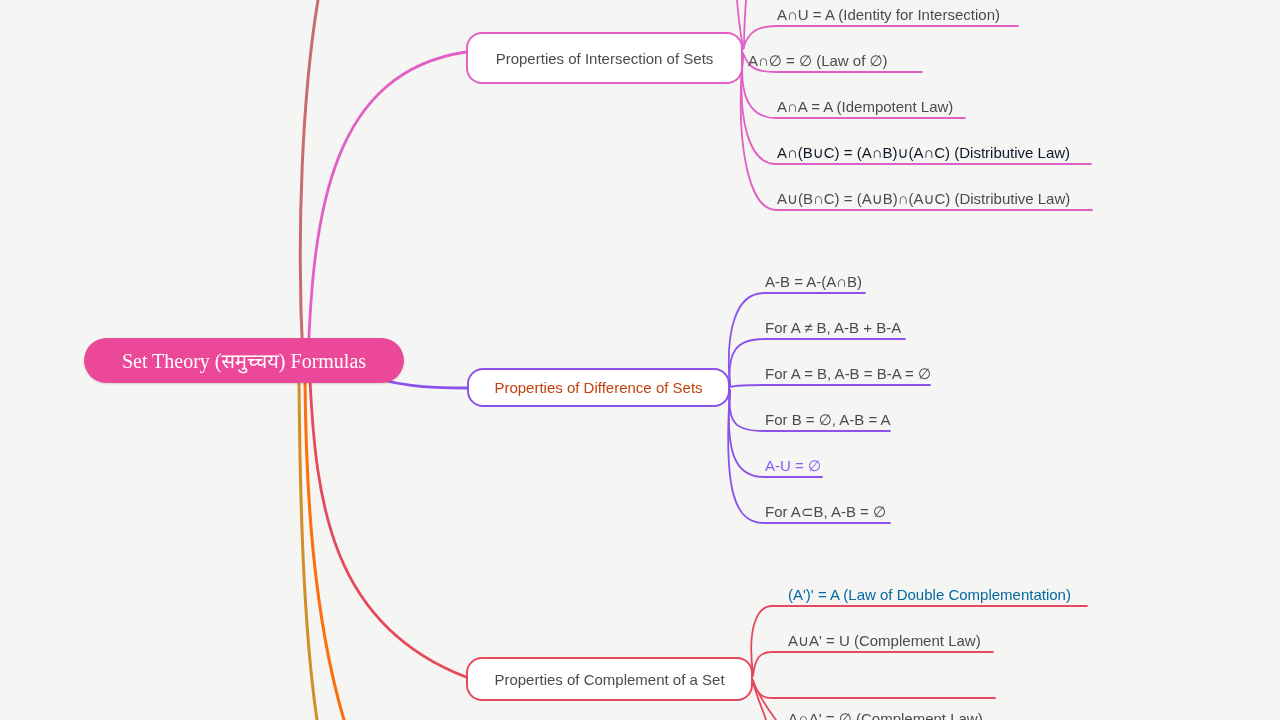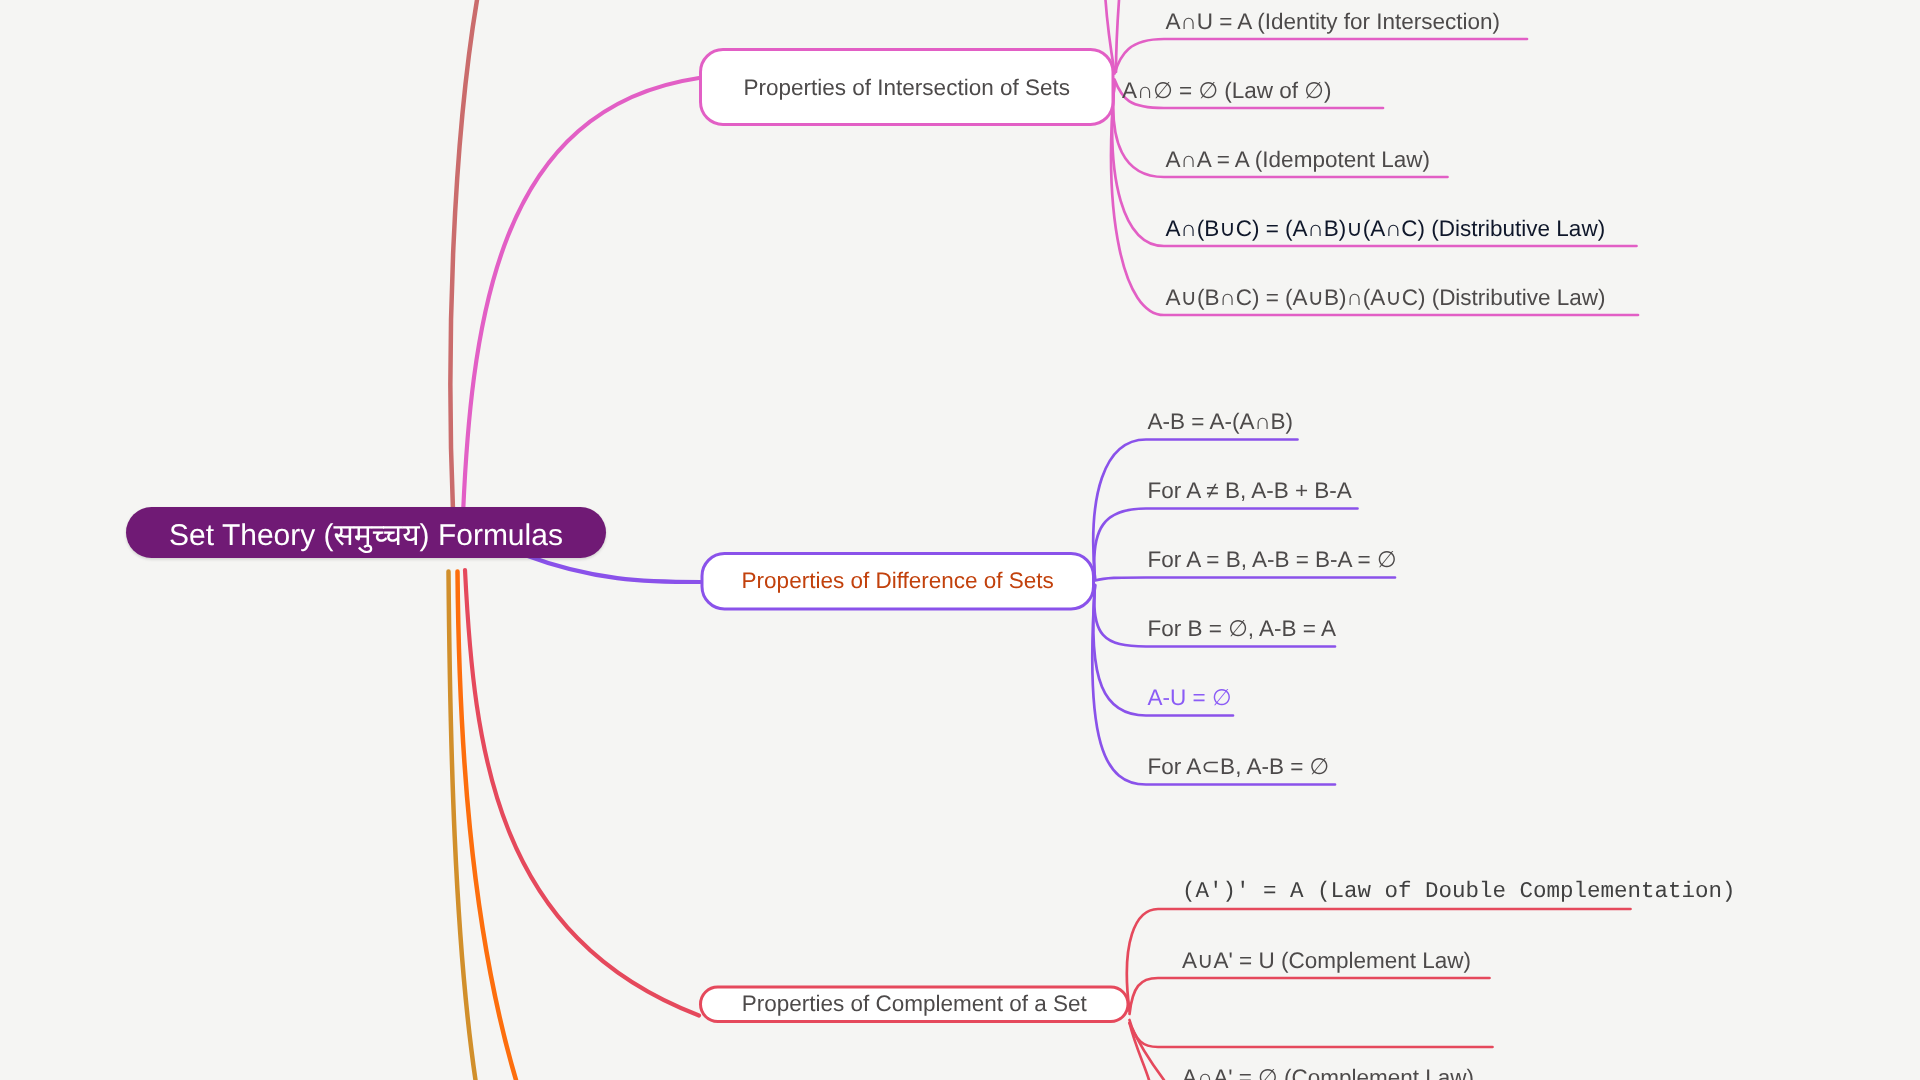--- a/index.html
+++ b/index.html
@@ -52,36 +52,36 @@
     <path stroke-width="1.8" d="M 730 390 C 725 455 736 477 764 477 L 822 477" stroke="#8a52ea"></path>
     <path stroke-width="1.8" d="M 730 390 C 723 495 736 523 764 523 L 890 523" stroke="#8a52ea"></path>
 
     <path stroke-width="1.8" d="M 753 674 C 747 628 757 606 772 606 L 1087 606" stroke="#e5495c"></path>
     <path stroke-width="1.8" d="M 753 676 C 755 658 760 652 772 652 L 993 652" stroke="#e5495c"></path>
     <path stroke-width="1.8" d="M 753 680 C 757 694 762 698 772 698 L 995 698" stroke="#e5495c"></path>
     <path stroke-width="1.8" d="M 753 682 C 757 698 763 710 766 720" stroke="#e5495c"></path>
     <path stroke-width="1.8" d="M 753 682 C 761 700 770 712 776 720" stroke="#e5495c"></path>
   </svg>
 
-  <div class="node root-node" style="left: 84px; top: 338px; width: 320px; height: 34px; background: #701a75;">Set Theory (समुच्चय) Formulas</div>
+  <div class="node root-node" style="left: 84px; top: 338px; width: 320px; height: 45px; background: #ec4899; font-family: Liberation Serif, serif;">Set Theory (समुच्चय) Formulas</div>
 
   <div class="node" style="left: 466px; top: 32px; width: 277px; height: 52px; border-color: rgb(226, 95, 197); color: rgb(77, 74, 74);">Properties of Intersection of Sets</div>
   <div class="node" style="left: 467px; top: 368px; width: 263px; height: 39px; border-color: rgb(138, 82, 234); color: #c2410c;">Properties of Difference of Sets</div>
-  <div class="node" style="left: 466px; top: 657px; width: 287px; height: 25px; border-color: rgb(229, 73, 92); color: rgb(77, 74, 74);">Properties of Complement of a Set</div>
+  <div class="node" style="left: 466px; top: 657px; width: 287px; height: 44px; border-color: rgb(229, 73, 92); color: rgb(77, 74, 74);">Properties of Complement of a Set</div>
 
   <div class="leaf" style="left: 777px; top: 4px; color: rgb(77, 74, 74);">A∩U = A (Identity for Intersection)</div>
   <div class="leaf" style="left: 748px; top: 50px; color: rgb(77, 74, 74);">A∩∅ = ∅ (Law of ∅)</div>
   <div class="leaf" style="left: 777px; top: 96px; color: rgb(77, 74, 74);">A∩A = A (Idempotent Law)</div>
   <div class="leaf" style="left: 777px; top: 142px; color: #0f172a;">A∩(B∪C) = (A∩B)∪(A∩C) (Distributive Law)</div>
   <div class="leaf" style="left: 777px; top: 188px; color: rgb(77, 74, 74);">A∪(B∩C) = (A∪B)∩(A∪C) (Distributive Law)</div>
 
   <div class="leaf" style="left: 765px; top: 271px; color: rgb(77, 74, 74);">A-B = A-(A∩B)</div>
   <div class="leaf" style="left: 765px; top: 317px; color: rgb(77, 74, 74);">For A ≠ B, A-B + B-A</div>
   <div class="leaf" style="left: 765px; top: 363px; color: rgb(77, 74, 74);">For A = B, A-B = B-A = ∅</div>
   <div class="leaf" style="left: 765px; top: 409px; color: rgb(77, 74, 74);">For B = ∅, A-B = A</div>
   <div class="leaf" style="left: 765px; top: 455px; color: #8b5cf6; text-align: center;">A-U = ∅</div>
   <div class="leaf" style="left: 765px; top: 501px; color: rgb(77, 74, 74);">For A⊂B, A-B = ∅</div>
 
-  <div class="leaf" style="left: 788px; top: 584px; color: #404040; font-family: Liberation Mono, monospace;">(A')' = A (Law of Double Complementation)</div>
+  <div class="leaf" style="left: 788px; top: 584px; color: #0369a1;">(A')' = A (Law of Double Complementation)</div>
   <div class="leaf" style="left: 788px; top: 630px; color: rgb(77, 74, 74);">A∪A' = U (Complement Law)</div>
   <div class="leaf" style="left: 788px; top: 676px; color: rgb(77, 74, 74); margin-top: 32px;">A∩A' = ∅ (Complement Law)</div>
 
 </div>
 
 </body></html>

